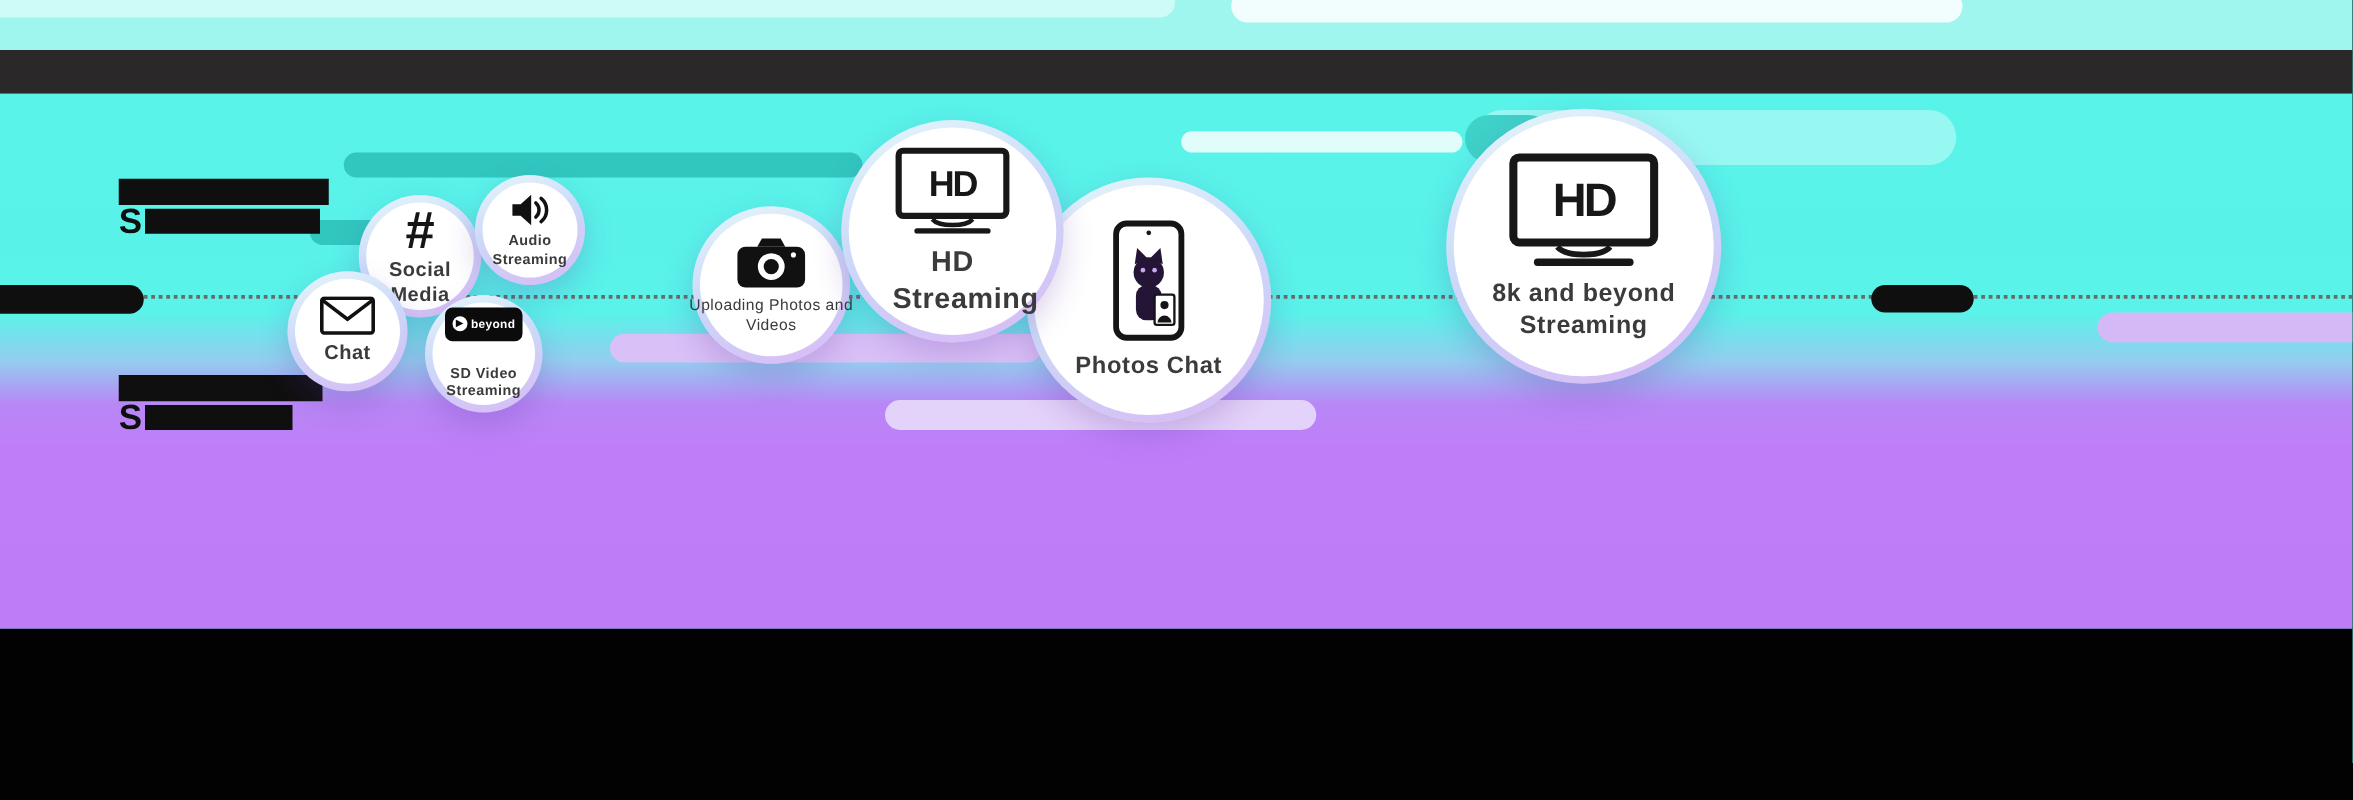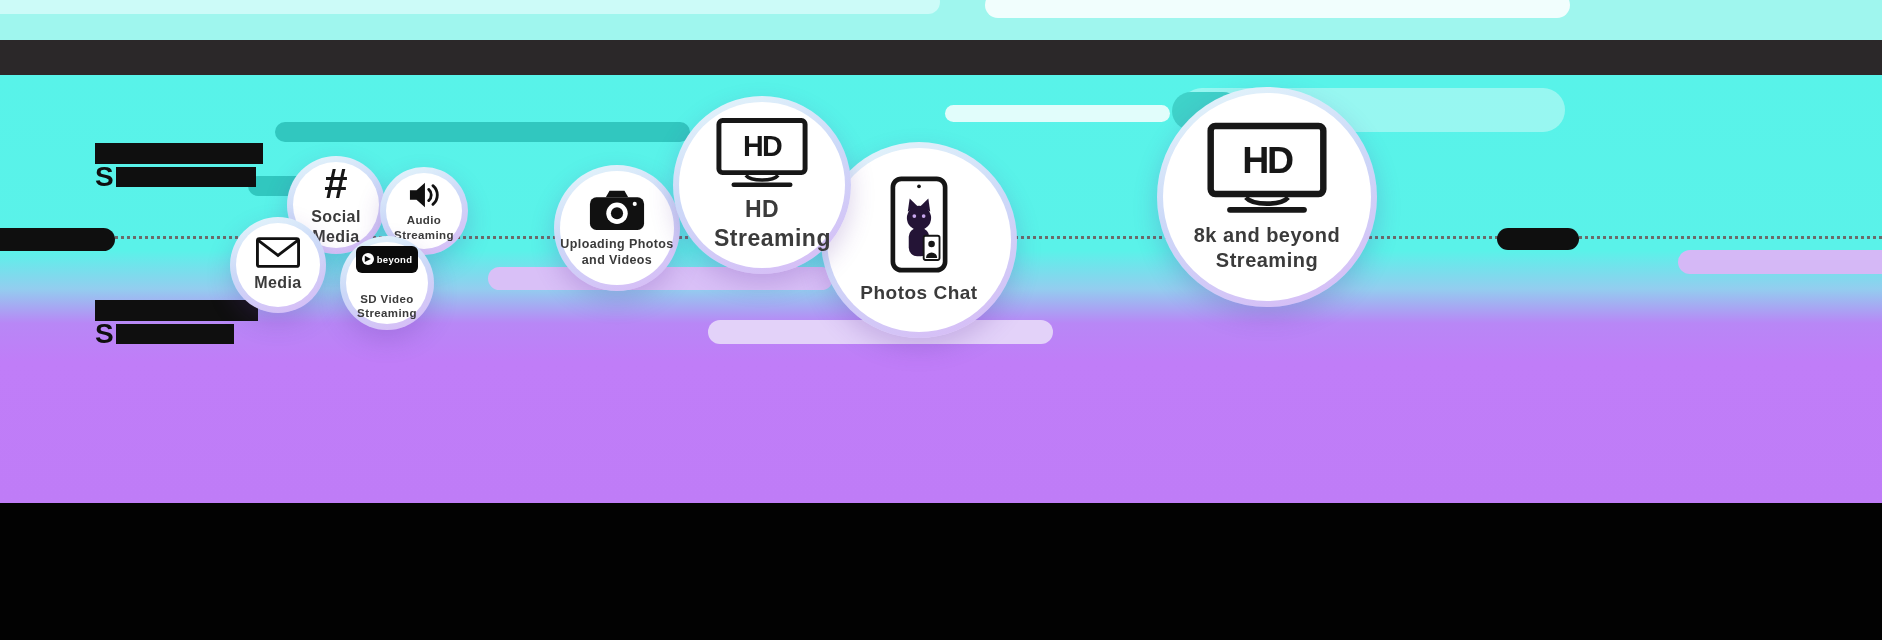--- a/index.html
+++ b/index.html
@@ -36,32 +36,32 @@
   }
   .bubble-in {
     width:100%; height:100%; border-radius:50%; background:#fff;
     display:flex; flex-direction:column; align-items:center; justify-content:center;
     text-align:center;
   }
   .blabel { color:#3b3b3b; letter-spacing:.4px; line-height:1.25; }
 
   .b-email  { left:230px;  top:217px; width:96px;  height:96px; }
   .b-social { left:287px;  top:156px; width:98px;  height:98px; }
-  .b-audio  { left:380px;  top:167px; width:88px;  height:88px; }
+  .b-audio  { left:380px;  top:140px; width:88px;  height:88px; }
   .b-sd     { left:340px;  top:236px; width:94px;  height:94px; }
   .b-upload { left:554px;  top:165px; width:126px; height:126px; }
   .b-vchat  { left:821px;  top:142px; width:196px; height:196px; }
   .b-hd     { left:673px;  top:96px;  width:178px; height:178px; }
   .b-4k     { left:1157px; top:87px;  width:220px; height:220px; }
 
   .lbl-email  { font-size:16px; font-weight:600; margin-top:5px; }
   .lbl-social { font-size:16px; font-weight:700; width:64px; margin-top:2px; }
   .lbl-audio  { font-size:11.5px; font-weight:700; width:74px; margin-top:3px; }
   .lbl-sd     { font-size:11.5px; font-weight:700; width:82px; margin-top:19px; }
-  .lbl-upload { font-size:12.5px; font-weight:700; width:132px; margin-top:6px; }
+  .lbl-upload { font-size:12.5px; font-weight:400; width:132px; margin-top:6px; }
   .lbl-hd     { font-size:23px; font-weight:700; width:96px; margin-top:8px; letter-spacing:.5px; }
   .lbl-vchat  { font-size:19px; font-weight:600; margin-top:8px; letter-spacing:.5px; }
   .lbl-4k     { font-size:20px; font-weight:600; width:168px; margin-top:10px; letter-spacing:.5px; }
 
   .hash-glyph { font-size:42px; font-weight:800; color:#161616; line-height:1; }
 
   .webflix-badge {
     width:62px; height:27px; background:#0b0b0b; border-radius:6px;
     display:flex; align-items:center; justify-content:center; gap:3px;
   }
@@ -131,21 +131,21 @@
       <div class="blabel lbl-audio">Audio Streaming</div>
     </div>
   </div>
 
   <div class="bubble b-email">
     <div class="bubble-in">
       <svg width="44" height="31" viewBox="0 0 46 32">
         <rect x="1.5" y="1.5" width="43" height="29" rx="2" fill="#fff" stroke="#111" stroke-width="3"></rect>
         <path d="M2 3 L23 19 L44 3" fill="none" stroke="#111" stroke-width="3"></path>
       </svg>
-      <div class="blabel lbl-email">Media</div>
+      <div class="blabel lbl-email">Chat</div>
     </div>
   </div>
 
   <div class="bubble b-sd">
     <div class="bubble-in">
       <div class="webflix-badge">
         <span class="webflix-play">▶</span>
         <span class="webflix-text">beyond</span>
       </div>
       <div class="blabel lbl-sd">SD Video Streaming</div>

